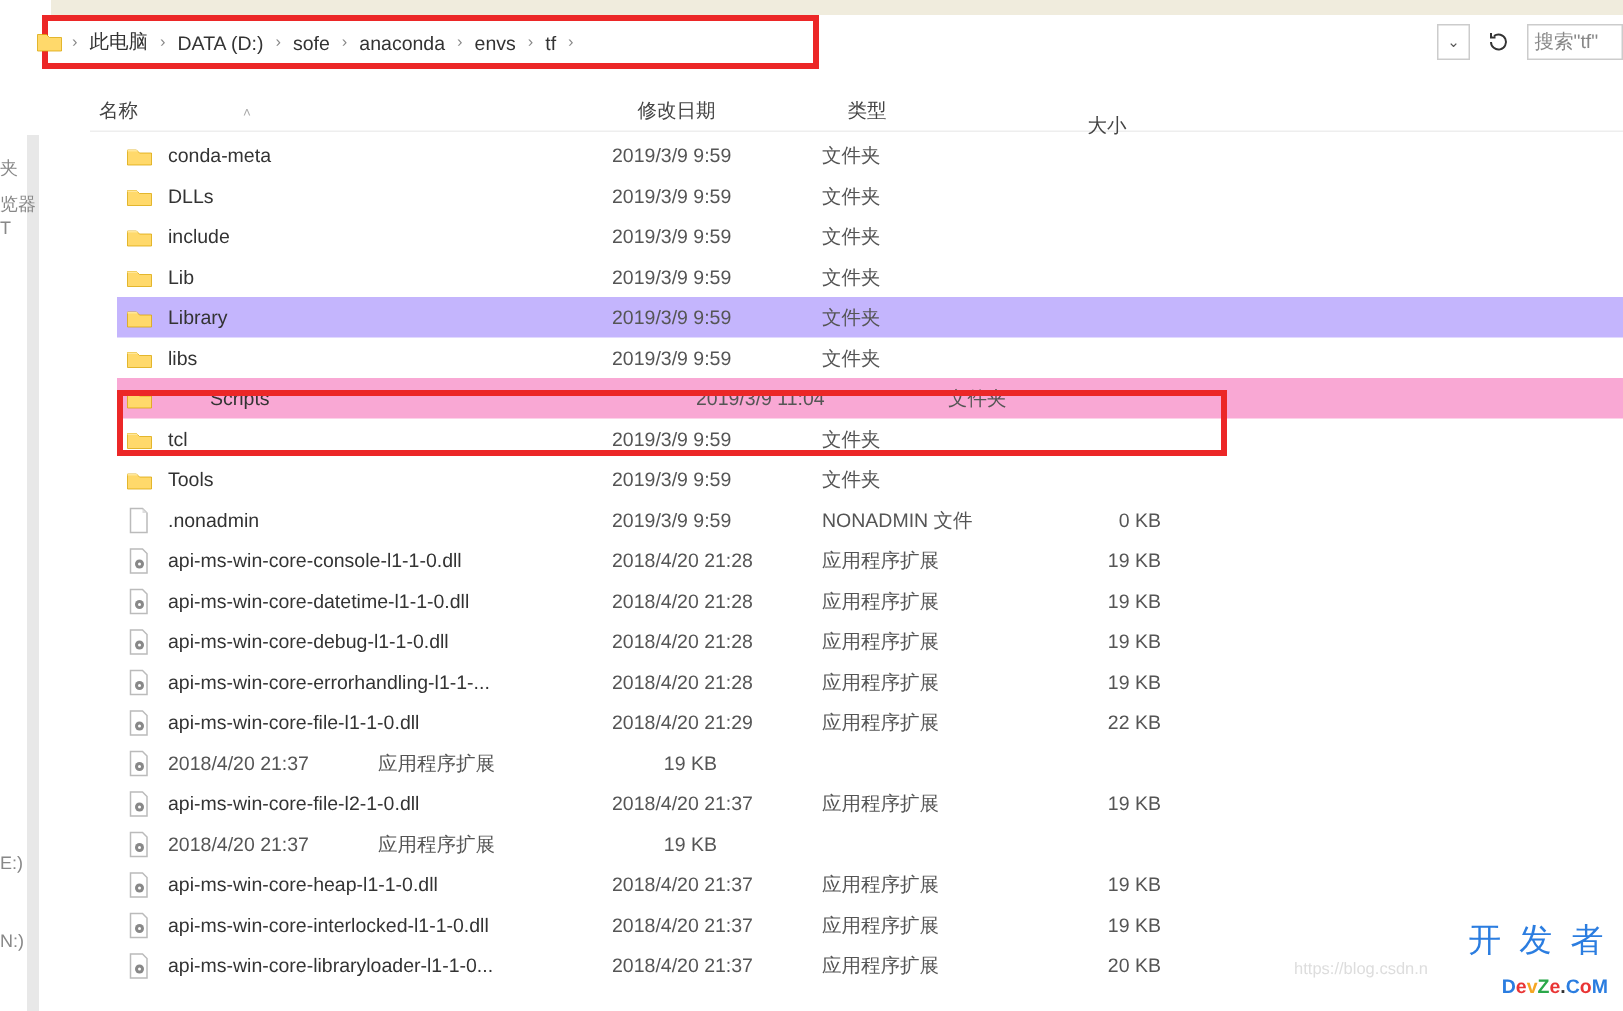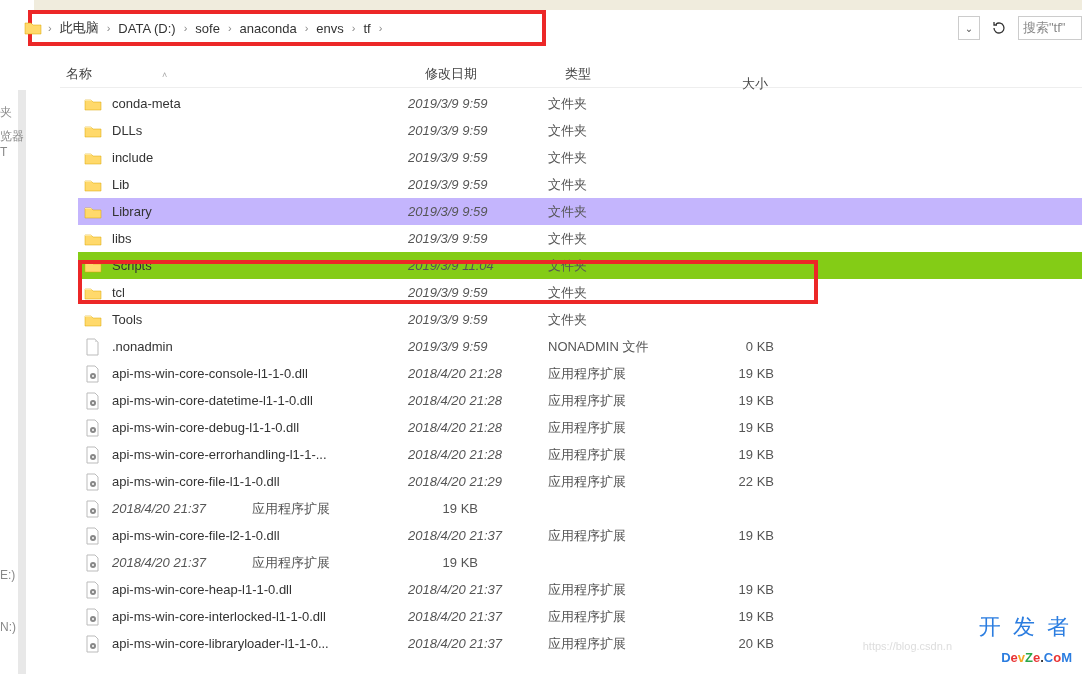--- a/index.html
+++ b/index.html
@@ -22,29 +22,29 @@
 .refresh { width:26px; height:24px; display:flex; align-items:center; justify-content:center; margin:0 6px; color:#333; }
 .search { border:1px solid #ccc; height:24px; width:64px; padding:0 4px; color:#888; display:flex; align-items:center; background:#fff; }
 
 .hdr { position:absolute; left:60px; top:60px; right:0; height:28px; display:flex; align-items:center; border-bottom:1px solid #eee; color:#444; }
 .hdr .col { padding-left:6px; }
 .sort-ind { font-size:9px; color:#aaa; margin-left:70px; }
 
 .c-name { width:330px; }
 .c-date { width:140px;margin-left:29px; }
 .c-type { width:160px; }
-.c-size { width:80px; text-align:center; padding-right:14px;margin-top:20px; }
+.c-size { width:80px; text-align:left; padding-right:14px;margin-top:20px; }
 
 .files { position:absolute; left:78px; top:90px; right:0; }
 .row { height:27px; display:flex; align-items:center; }
-.row.sel { background:#84cc16; }
+.row.sel { background:#f9a8d4;gap:28px; }
 .row.hov { background:#c4b5fd; }
 .ic { width:18px; height:18px; margin-left:6px; margin-right:10px; flex-shrink:0; }
 .nm { width:296px; white-space:nowrap; overflow:hidden; text-overflow:ellipsis; }
-.dt { width:140px; color:#555;font-style:italic; }
+.dt { width:140px; color:#555; }
 .ty { width:160px; color:#555; }
 .sz { width:80px; text-align:right; color:#555; padding-right:14px; }
 
 .folder-ic { fill:#ffd96b; stroke:#d9a400; stroke-width:0.5; }
 .file-ic { fill:#fff; stroke:#bbb; stroke-width:1; }
 .gear { fill:#888; }
 
 .red2 { position:absolute; border:4px solid #ec2727; pointer-events:none; }
 
 .watermark { position:absolute; right:10px; bottom:6px; text-align:right; line-height:1.1; pointer-events:none; }

